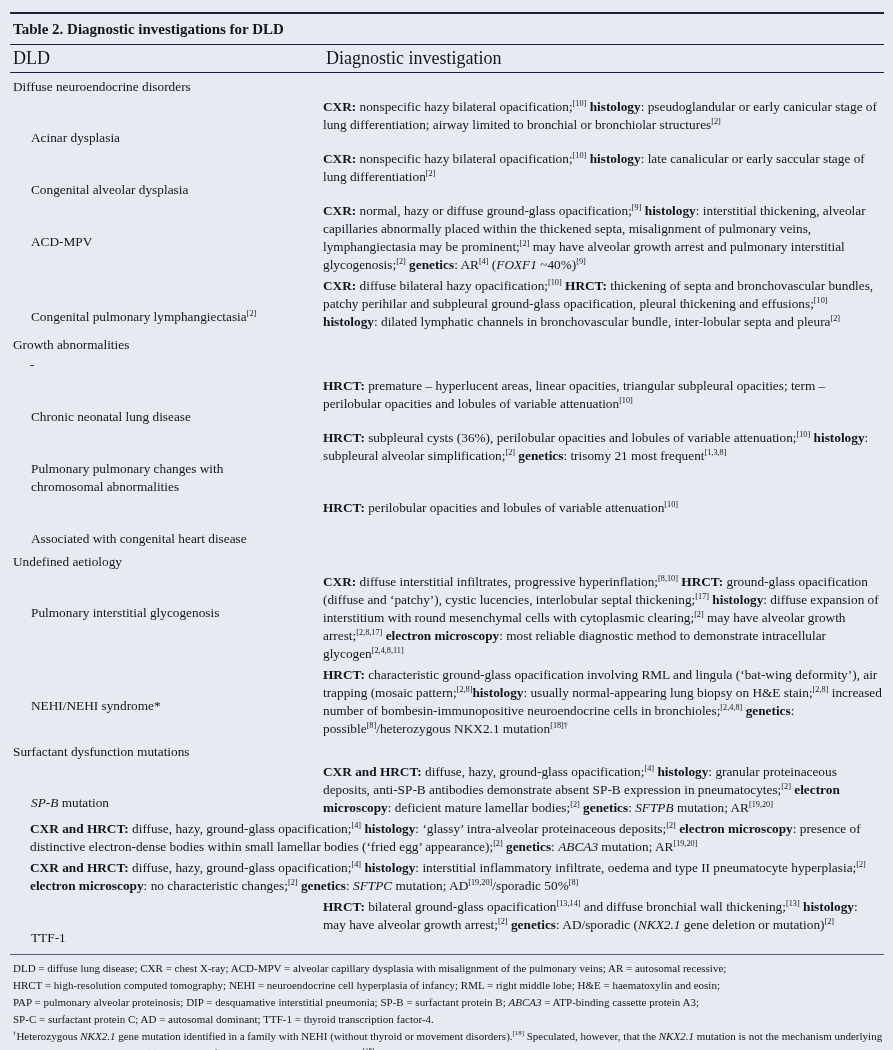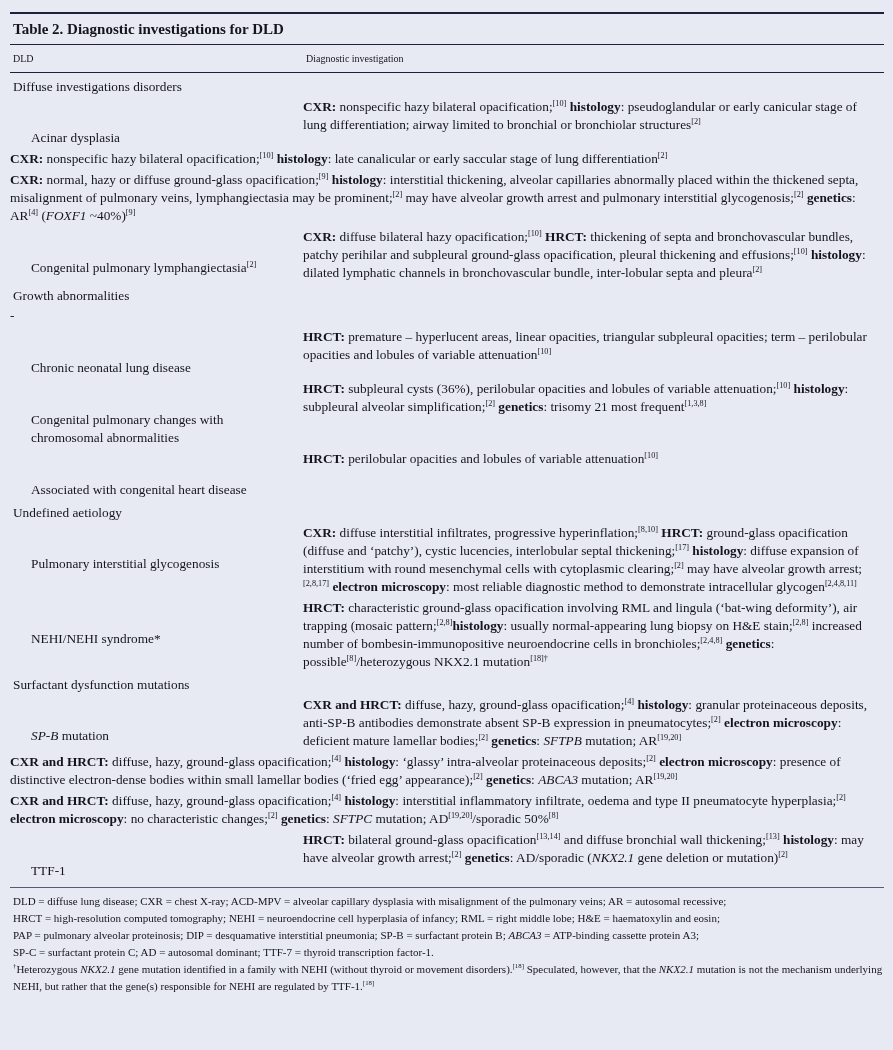--- a/index.html
+++ b/index.html
@@ -18,26 +18,26 @@
   .rule    { border-top: 1.6px solid var(--rule, #20203b); }
   .thinrule{ border-top: 1px solid var(--thinrule, #5a5a78); margin-top: 7px; }
   .title {
     font-weight: bold;
     font-size: 15px;
     line-height: 19px;
     padding: 6px 3px 5px 3px;
   }
   .header-row {
     display: flex;
-    font-size: 10px;
+    font-size: 18px;
     line-height: 19px;
     padding: 4px 0 4px 3px;
   }
   .col1 { width: 293px; flex: 0 0 293px; }
-  .col2 { flex: 1; min-width: 0; }
+  .col2 { flex: 1; min-width: 0; margin-left: 20px; }
   .tbody { padding-top: 3px; font-size: 13.3px; line-height: 18px; }
   .section-label { padding: 2px 0 2px 3px; }
   .row { display: flex; margin-bottom: 3px; }
   .cell-name { padding-left: 21px; box-sizing: border-box; padding-right: 8px; margin-top: 31px; }
   .cell-value { padding-right: 2px; }
   .footnotes {
     font-size: 11px;
     line-height: 17px;
     padding: 5px 0 0 3px;
   }
@@ -55,53 +55,55 @@
 <div class="page" style="--bg: #e8eaf3; --text: #14141f; --rule: #20203b; --thinrule: #5a5a78;">
   <div class="topline"></div>
   <div class="title">Table 2. Diagnostic investigations for DLD</div>
   <div class="rule"></div>
   <div class="header-row">
     <div class="col1">DLD</div>
     <div class="col2">Diagnostic investigation</div>
   </div>
   <div class="rule"></div>
   <div class="tbody" id="table-body">
-  <div class="section-label">Diffuse investigations disorders</div>
+  <div class="section-label">Diffuse neuroendocrine disorders</div>
 
   <div class="row">
     <div class="col1 cell-name"><span>Acinar dysplasia</span></div>
     <div class="col2 cell-value"><span class="b">CXR:</span><span> nonspecific hazy bilateral opacification;</span><sup>[10]</sup><span> </span><span class="b">histology</span><span>: pseudoglandular or early canicular stage of lung differentiation; airway limited to bronchial or bronchiolar structures</span><sup>[2]</sup></div>
   </div>
 
   <div class="row">
+    <div class="col1 cell-name"><span>Congenital alveolar dysplasia</span></div>
     <div class="col2 cell-value"><span class="b">CXR:</span><span> nonspecific hazy bilateral opacification;</span><sup>[10]</sup><span> </span><span class="b">histology</span><span>: late canalicular or early saccular stage of lung differentiation</span><sup>[2]</sup></div>
   </div>
 
   <div class="row">
+    <div class="col1 cell-name"><span>ACD-MPV</span></div>
     <div class="col2 cell-value"><span class="b">CXR:</span><span> normal, hazy or diffuse ground-glass opacification;</span><sup>[9]</sup><span> </span><span class="b">histology</span><span>: interstitial thickening, alveolar capillaries abnormally placed within the thickened septa, misalignment of pulmonary veins, lymphangiectasia may be prominent;</span><sup>[2]</sup><span> may have alveolar growth arrest and pulmonary interstitial glycogenosis;</span><sup>[2]</sup><span> </span><span class="b">genetics</span><span>: AR</span><sup>[4]</sup><span> (</span><span class="i">FOXF1</span><span> ~40%)</span><sup>[9]</sup></div>
   </div>
 
   <div class="row">
     <div class="col1 cell-name"><span>Congenital pulmonary lymphangiectasia</span><sup>[2]</sup></div>
     <div class="col2 cell-value"><span class="b">CXR:</span><span> diffuse bilateral hazy opacification;</span><sup>[10]</sup><span> </span><span class="b">HRCT:</span><span> thickening of septa and bronchovascular bundles, patchy perihilar and subpleural ground-glass opacification, pleural thickening and effusions;</span><sup>[10]</sup><span> </span><span class="b">histology</span><span>: dilated lymphatic channels in bronchovascular bundle, inter-lobular septa and pleura</span><sup>[2]</sup></div>
   </div>
 
   <div class="section-label">Growth abnormalities</div>
 
   <div class="row">
     <div class="col2 cell-value"><span>-</span></div>
   </div>
 
   <div class="row">
     <div class="col1 cell-name"><span>Chronic neonatal lung disease</span></div>
     <div class="col2 cell-value"><span class="b">HRCT:</span><span> premature – hyperlucent areas, linear opacities, triangular subpleural opacities; term – perilobular opacities and lobules of variable attenuation</span><sup>[10]</sup></div>
   </div>
 
   <div class="row">
-    <div class="col1 cell-name"><span>Congenital pulmonary changes with chromosomal abnormalities</span></div>
+    <div class="col1 cell-name"><span>Pulmonary pulmonary changes with chromosomal abnormalities</span></div>
     <div class="col2 cell-value"><span class="b">HRCT:</span><span> subpleural cysts (36%), perilobular opacities and lobules of variable attenuation;</span><sup>[10]</sup><span> </span><span class="b">histology</span><span>: subpleural alveolar simplification;</span><sup>[2]</sup><span> </span><span class="b">genetics</span><span>: trisomy 21 most frequent</span><sup>[1,3,8]</sup></div>
   </div>
 
   <div class="row">
     <div class="col1 cell-name"><span>Associated with congenital heart disease</span></div>
     <div class="col2 cell-value"><span class="b">HRCT:</span><span> perilobular opacities and lobules of variable attenuation</span><sup>[10]</sup></div>
   </div>
 
   <div class="section-label">Undefined aetiology</div>
 
@@ -136,18 +138,18 @@
   </div>
 </div>
   <div class="thinrule"></div>
   <div class="footnotes" id="footnotes">
   <div class="footline"><span>DLD = diffuse lung disease; CXR = chest X-ray; ACD-MPV = alveolar capillary dysplasia with misalignment of the pulmonary veins; AR = autosomal recessive;</span></div>
 
   <div class="footline"><span>HRCT = high-resolution computed tomography; NEHI = neuroendocrine cell hyperplasia of infancy; RML = right middle lobe; H&amp;E = haematoxylin and eosin;</span></div>
 
   <div class="footline"><span>PAP = pulmonary alveolar proteinosis; DIP = desquamative interstitial pneumonia; SP-B = surfactant protein B; </span><span class="i">ABCA3</span><span> = ATP-binding cassette protein A3;</span></div>
 
-  <div class="footline"><span>SP-C = surfactant protein C; AD = autosomal dominant; TTF-7 = thyroid transcription factor-1.</span></div>
+  <div class="footline"><span>SP-C = surfactant protein C; AD = autosomal dominant; TTF-1 = thyroid transcription factor-4.</span></div>
 
 
   <div class="footline"><sup>†</sup><span>Heterozygous </span><span class="i">NKX2.1</span><span> gene mutation identified in a family with NEHI (without thyroid or movement disorders).</span><sup>[18]</sup><span> Speculated, however, that the </span><span class="i">NKX2.1</span><span> mutation is not the mechanism underlying NEHI, but rather that the gene(s) responsible for NEHI are regulated by TTF-1.</span><sup>[18]</sup></div>
 </div>
 </div>
 
 </body></html>

